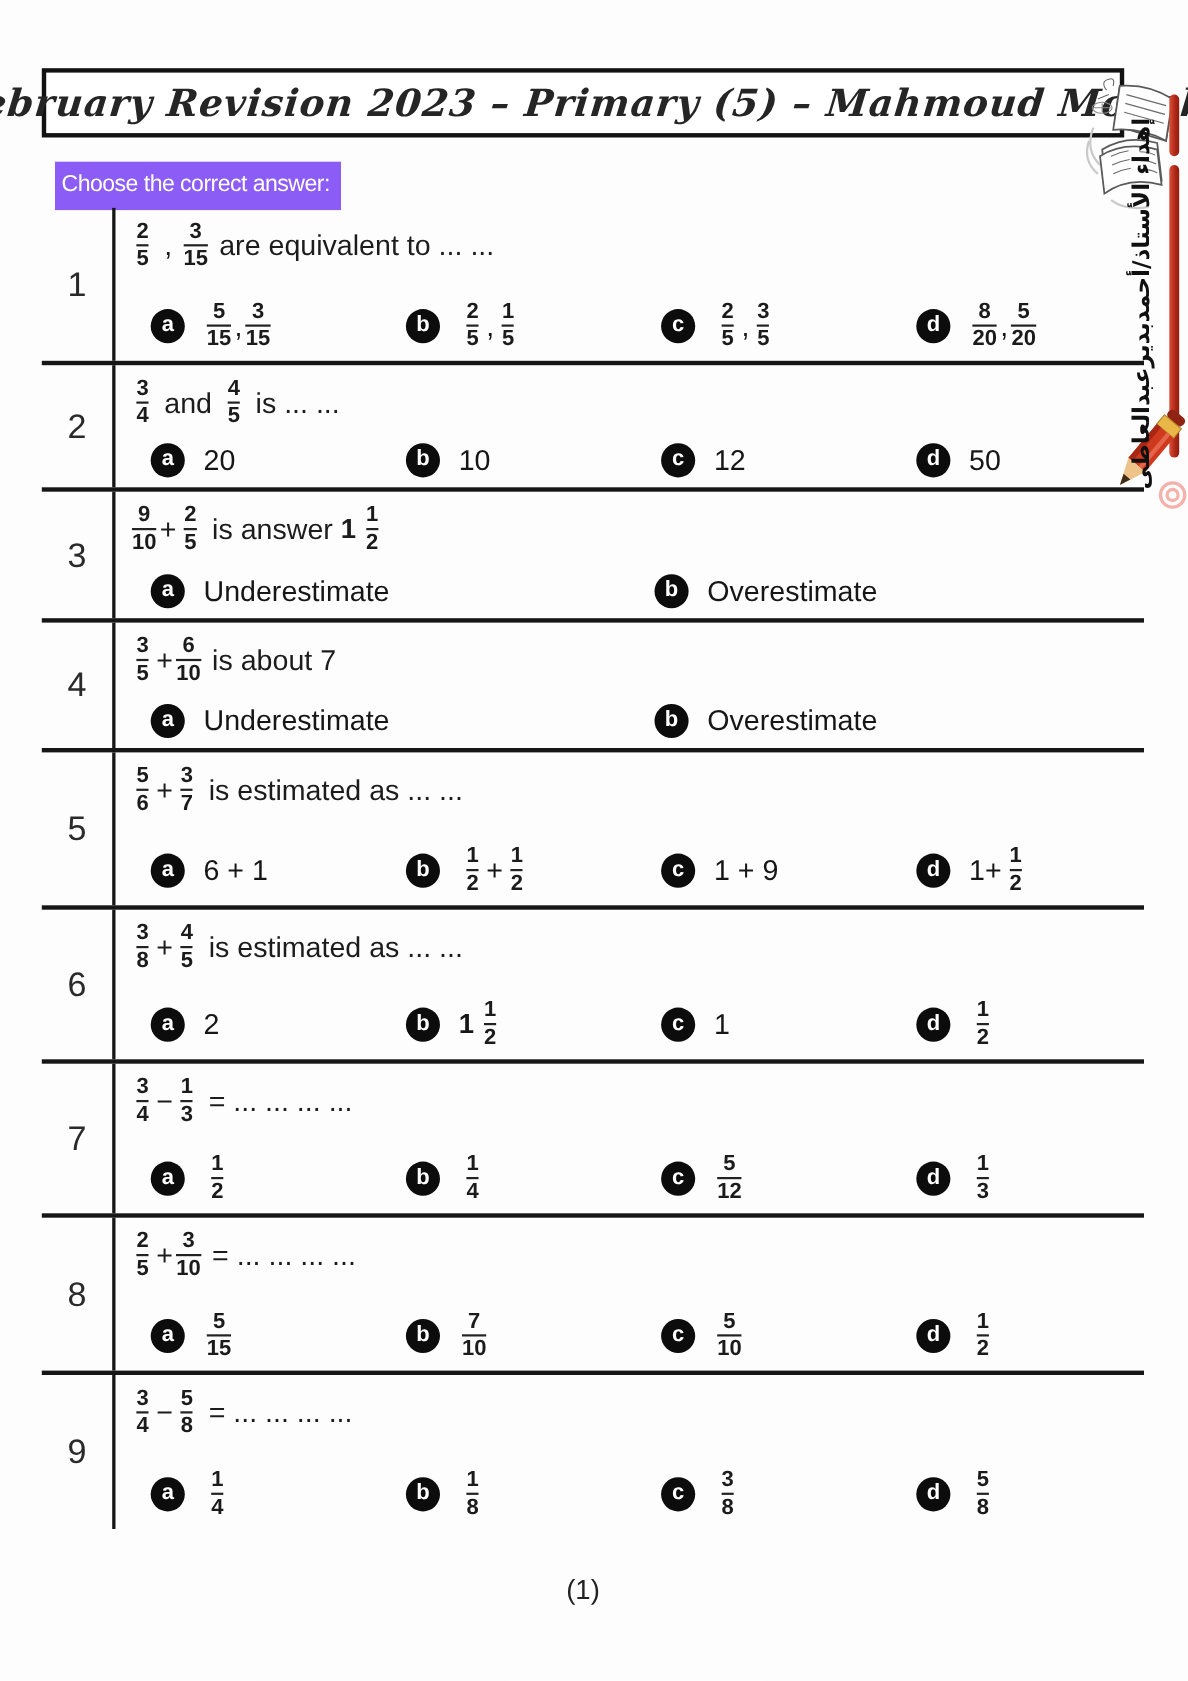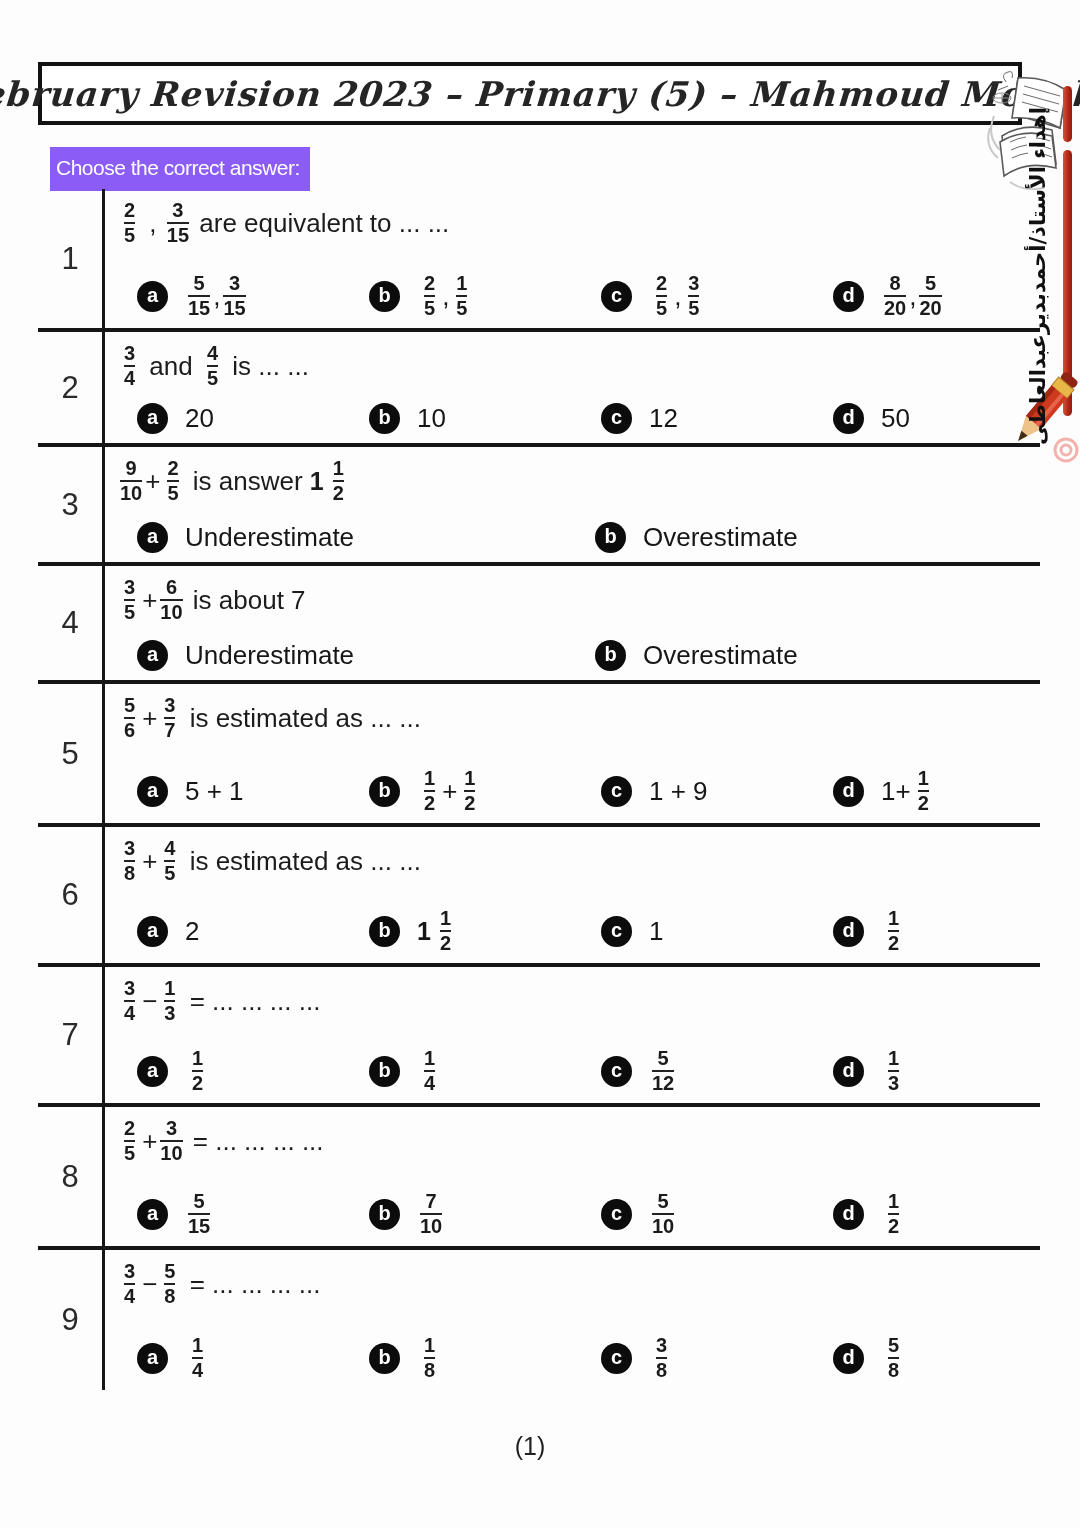--- a/index.html
+++ b/index.html
@@ -264,21 +264,21 @@
             <span class="mtext">+</span>
             <span class="frac">
               <span class="num">3</span>
               <span class="den">7</span>
             </span>
             <span class="mtext"> is estimated as ... ...</span>
           </div>
           <div class="opts cols4">
             <div class="opt">
               <span class="badge">a</span>
-              <span class="optval"><span class="mtext">5 + 1</span></span>
+              <span class="optval"><span class="mtext">6 + 1</span></span>
             </div>
             <div class="opt">
               <span class="badge">b</span>
               <span class="optval"><span class="frac"><span class="num">1</span><span class="den">2</span></span><span class="mtext">+</span><span class="frac"><span class="num">1</span><span class="den">2</span></span></span>
             </div>
             <div class="opt">
               <span class="badge">c</span>
               <span class="optval"><span class="mtext">1 + 9</span></span>
             </div>
             <div class="opt">

